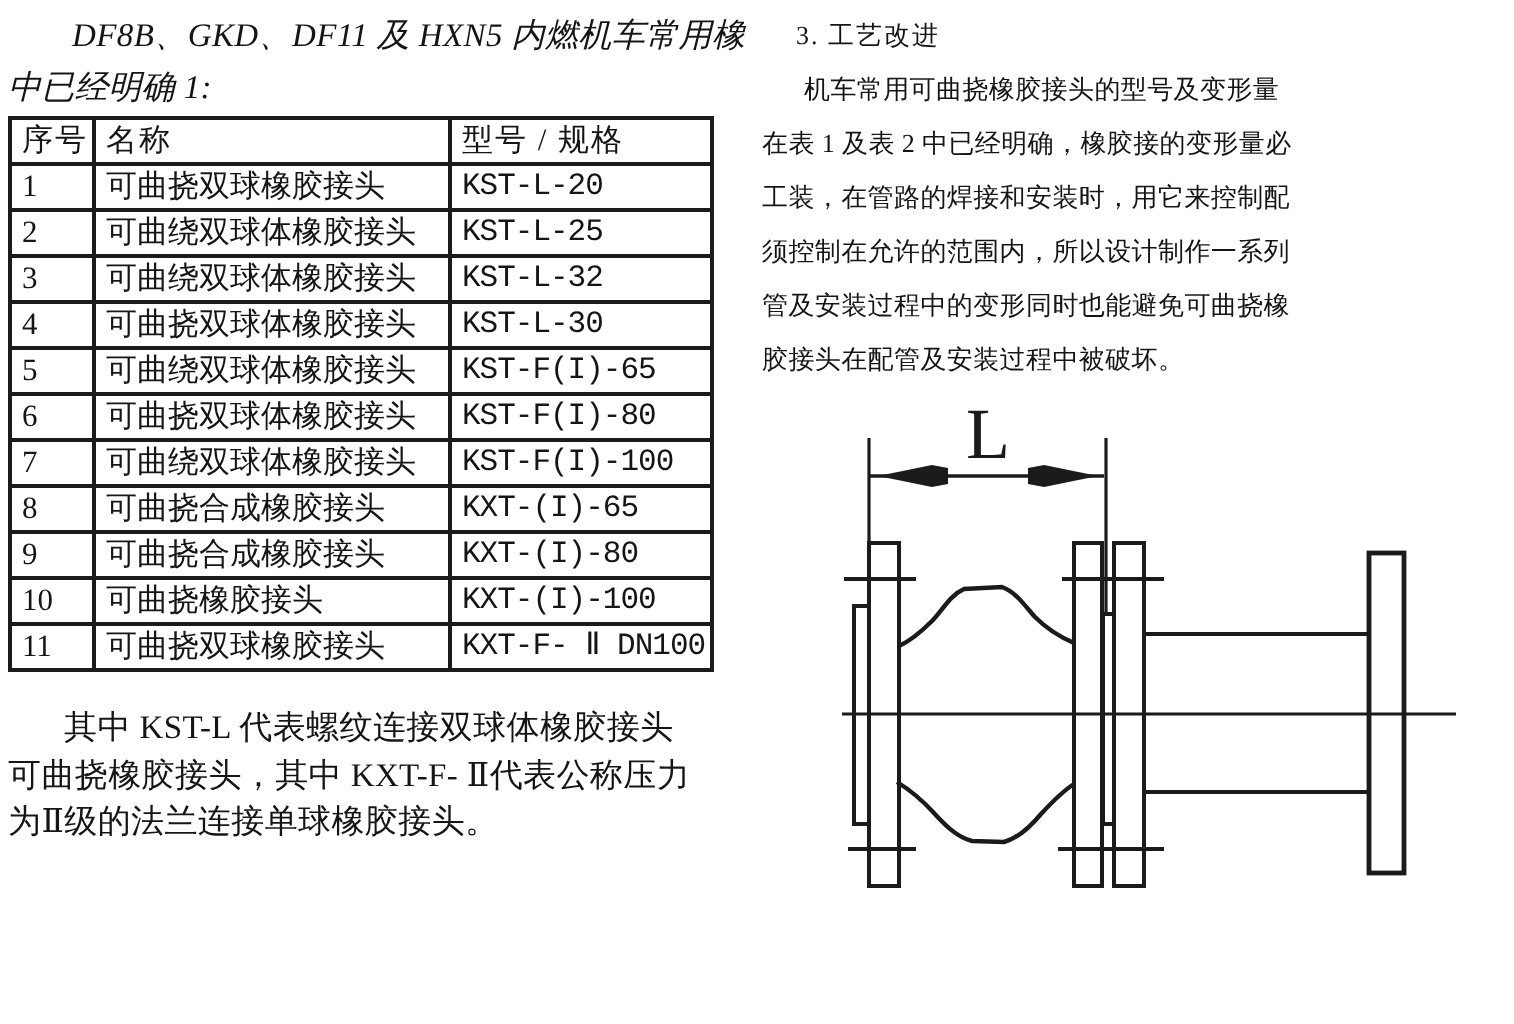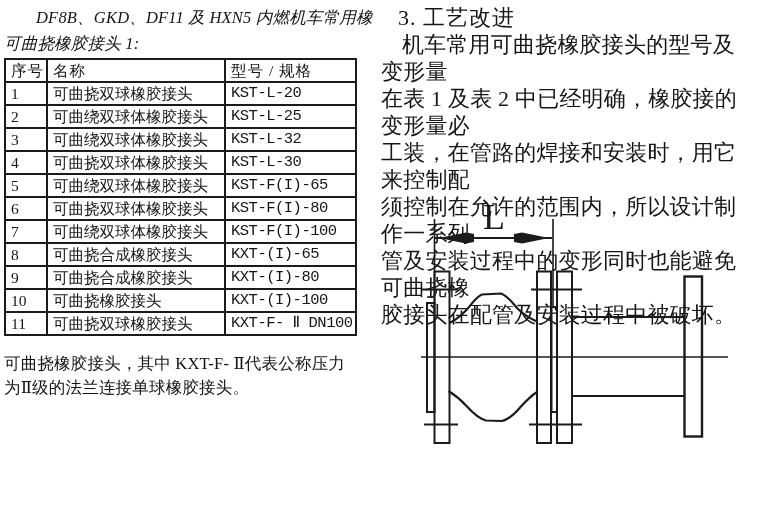--- a/index.html
+++ b/index.html
@@ -20,33 +20,33 @@
     border:2px solid #1b1b1b;height:21px;font-size:15.5px;font-weight:normal;
     text-align:left;padding:0 2px 0 5px;white-space:nowrap;overflow:hidden;line-height:21px;
   }
   .col-no{width:38px;}
   .col-name{width:178px;}
   .col-model{width:112px;}
   td.model,th.model{font-family:"Liberation Mono","DejaVu Sans Mono",monospace;font-size:14.5px;letter-spacing:-0.5px;}
   th{letter-spacing:1px;border-radius:11px;}
   .legend{left:4px;top:352px;width:376px;font-size:16.5px;line-height:23.6px;letter-spacing:.2px;}
   
-  .rcol{left:381px;top:5px;width:374px;font-size:22px;}
+  .rcol{left:381px;top:5px;width:374px;font-size:13px;}
   .rheading{line-height:26px;letter-spacing:1px;}
   .rbody{line-height:27px;letter-spacing:.2px;}
   
   .diagram{left:378px;top:185px;}
   svg text{font-family:"Liberation Serif","DejaVu Serif",serif;}
 </style>
 </head>
 <body>
 
 <div class="abs intro">
   <div class="indent32">DF8B、GKD、DF11 及 HXN5 内燃机车常用橡</div>
-  <div>可曲挠橡胶接头 1:</div>
+  <div>中已经明确 1:</div>
 </div>
 
 <table class="joint-table">
   <colgroup>
       <col class="col-no">
       <col class="col-name">
       <col class="col-model">
     </colgroup>
   <tbody>
       <tr>
@@ -106,20 +106,21 @@
   </tr>
   <tr>
     <td>11</td>
     <td>可曲挠双球橡胶接头</td>
     <td class="model">KXT-F- Ⅱ DN100</td>
   </tr>
 </tbody>
   </table>
 
 <div class="abs legend">
+  <div class="indent28">其中 KST-L 代表螺纹连接双球体橡胶接头</div>
   <div>可曲挠橡胶接头，其中 KXT-F- Ⅱ代表公称压力</div>
   <div>为Ⅱ级的法兰连接单球橡胶接头。</div>
 </div>
 
 <div class="abs rcol">
   <div class="rheading indent17">3. 工艺改进</div>
   <div class="rbody">
     <div class="indent21">机车常用可曲挠橡胶接头的型号及变形量</div>
     <div>在表 1 及表 2 中已经明确，橡胶接的变形量必</div>
     <div>工装，在管路的焊接和安装时，用它来控制配</div>

